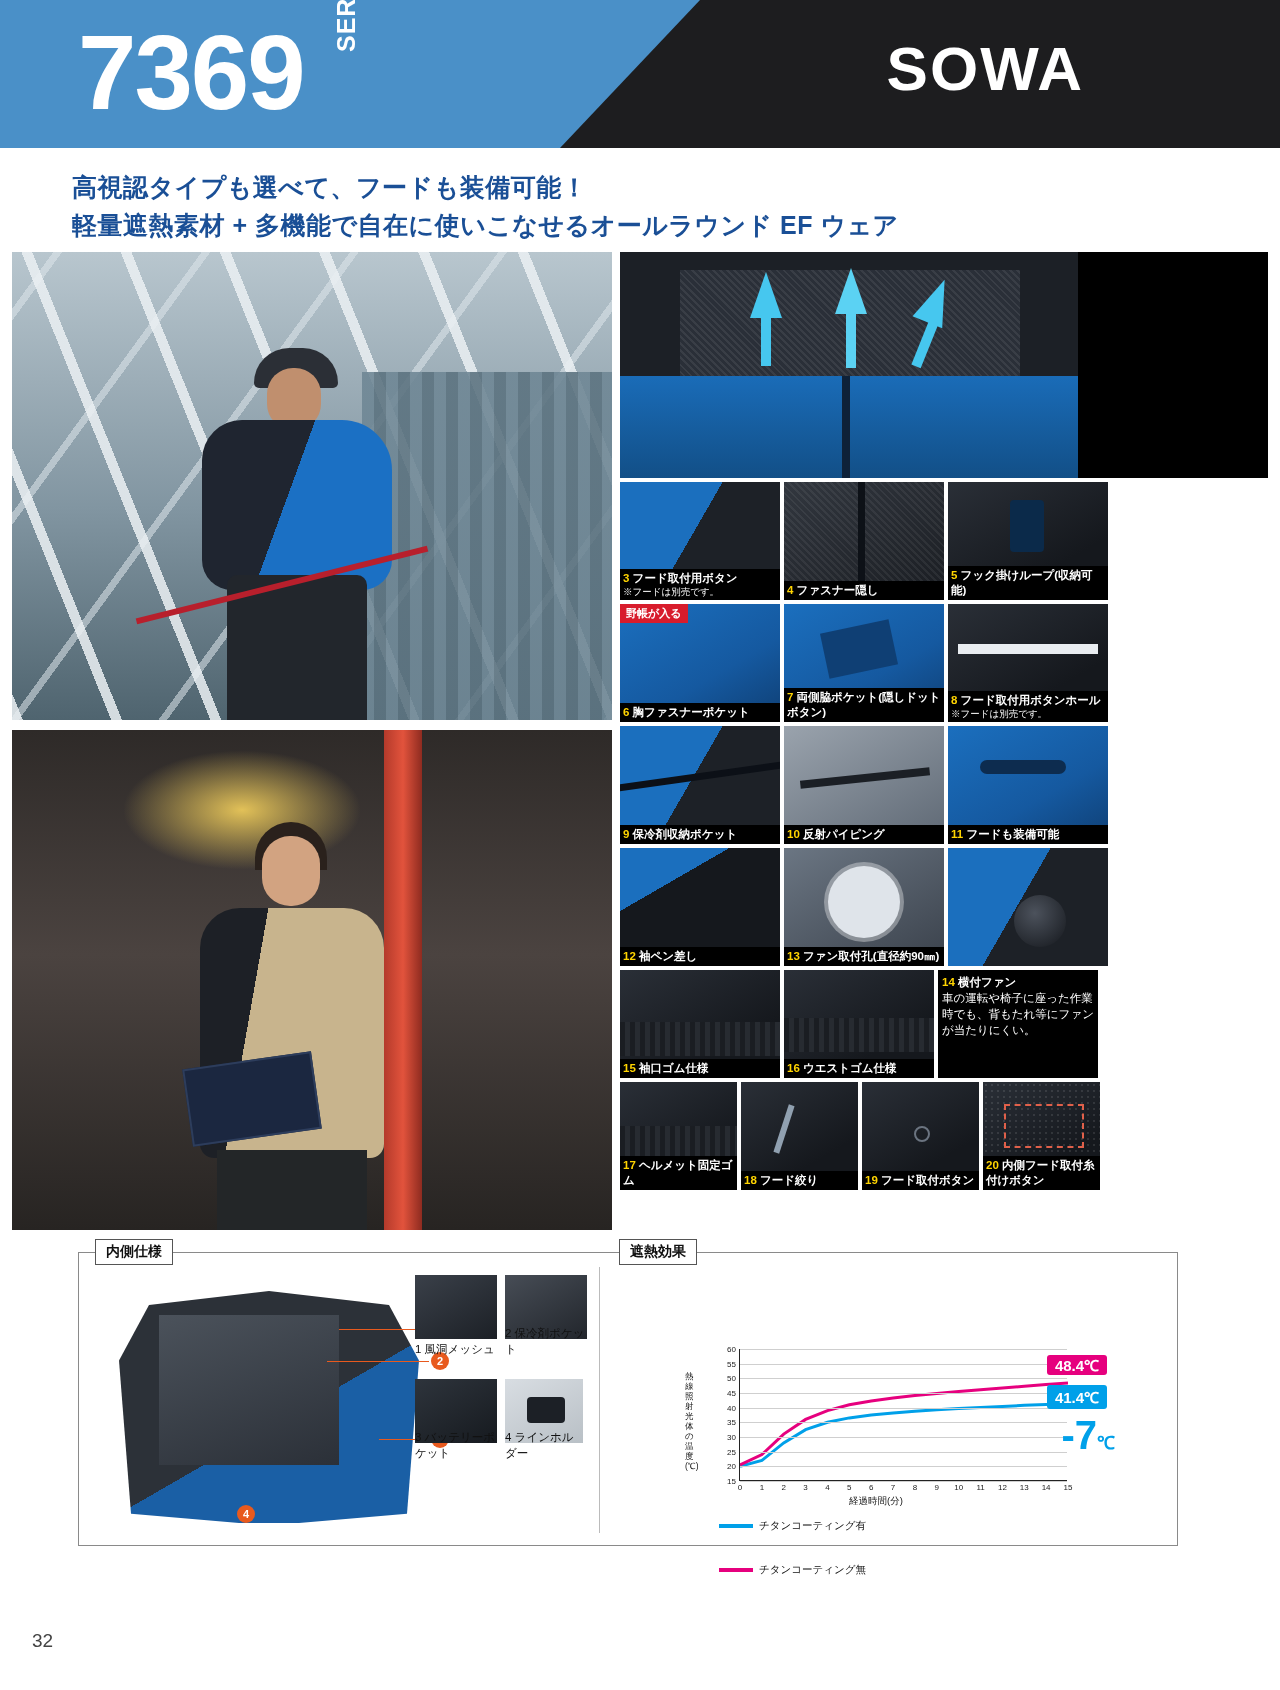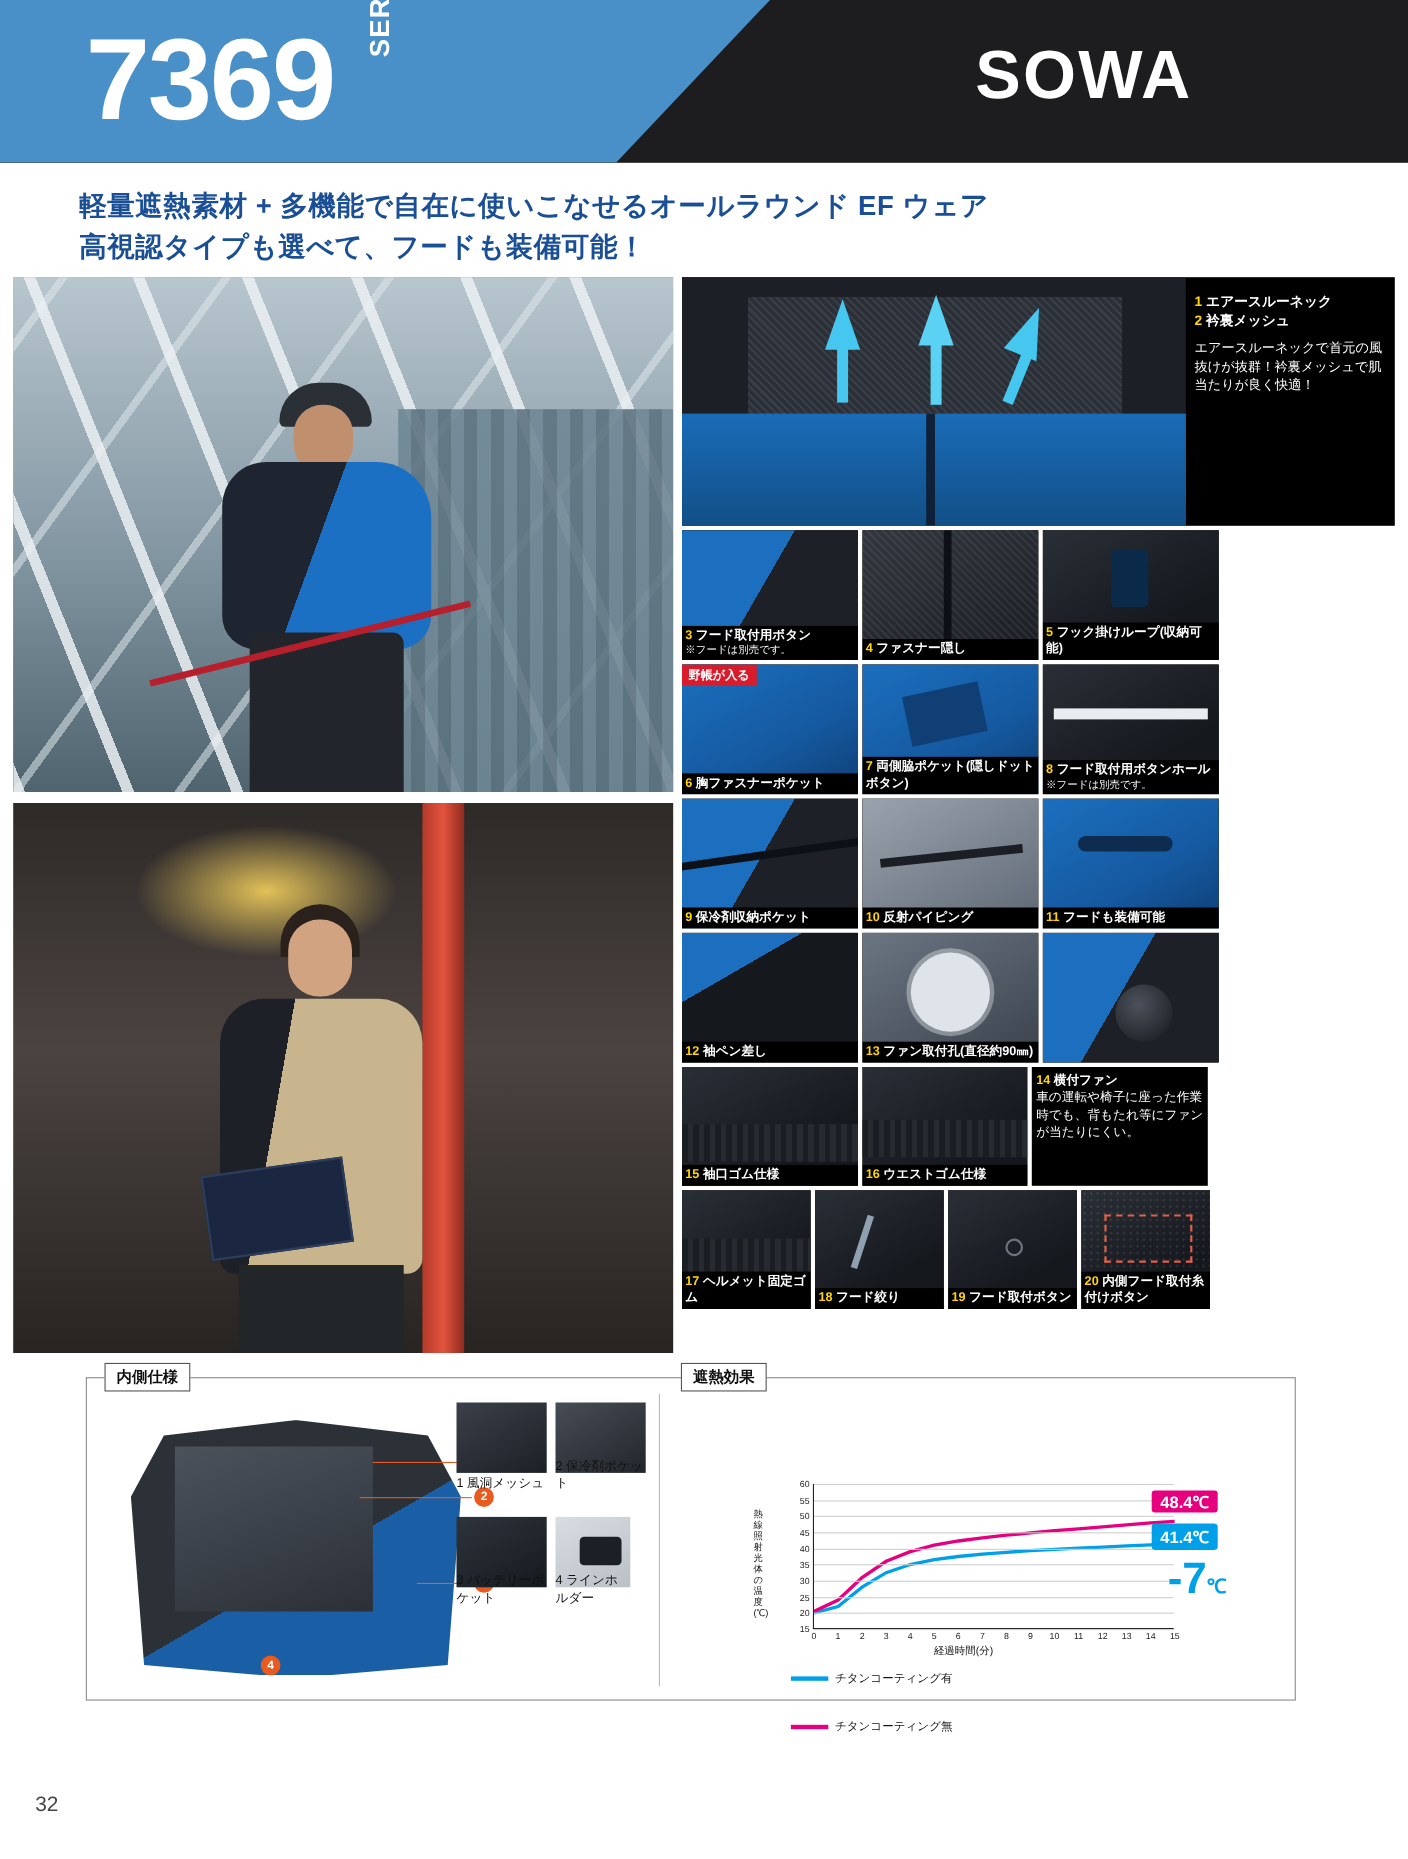--- a/index.html
+++ b/index.html
@@ -259,22 +259,22 @@
 <body>
 
 <div class="header">
   <div class="blue"></div>
   <div class="series-num">7369</div>
   <div class="series-word">SERIES</div>
   <div class="brand">SOWA</div>
 </div>
 
 <div class="subtitle">
+  <div>高視認タイプも選べて、フードも装備可能！</div>
   <div>軽量遮熱素材 + 多機能で自在に使いこなせるオールラウンド EF ウェア</div>
-  <div>高視認タイプも選べて、フードも装備可能！</div>
 </div>
 
 <div class="photo-main">
   <div class="scaffold"></div>
   <div class="wallpanel"></div>
   <div class="worker">
     <div class="helmet"></div>
     <div class="head"></div>
     <div class="jacket"></div>
     <div class="pants"></div>
@@ -301,31 +301,20 @@
       <div class="mesh"></div>
       <div class="arrow a1"></div>
         <div class="a1s"></div>
       <div class="arrow a2"></div>
         <div class="a2s"></div>
       <div class="arrow a3"></div>
         <div class="a3s"></div>
       <div class="collar"></div>
       <div class="zip"></div>
     </div>
-    <div class="txt">
-      <div class="ttl">
-        <span class="num">1</span>
-        <span>エアースルーネック</span>
-      </div>
-      <div class="ttl">
-        <span class="num">2</span>
-        <span>衿裏メッシュ</span>
-      </div>
-      <div class="body">エアースルーネックで首元の風抜けが抜群！衿裏メッシュで肌当たりが良く快適！</div>
-    </div>
   </div>
 
   <div class="frow">
     <div class="fcell" style="width:160px;height:118px">
       <div class="ph p-mix"></div>
       <div class="cap">
         <span class="num">3</span>
         <span>フード取付用ボタン</span>
         <span class="sub">※フードは別売です。</span>
       </div>
@@ -536,21 +525,21 @@
       <span>2</span>
       <span>保冷剤ポケット</span>
     </div>
   </div>
   <div class="thumb" style="left:336px;top:126px;width:82px;height:64px;background:linear-gradient(150deg,#2e343c,#161a1f)">
     <div class="lbl">
       <span>3</span>
       <span>バッテリーポケット</span>
     </div>
   </div>
-  <div class="thumb" style="left:426px;top:126px;width:68px;height:64px;background:linear-gradient(150deg,#d8dde2,#b9c0c6)">
+  <div class="thumb" style="left:426px;top:126px;width:78px;height:64px;background:linear-gradient(150deg,#d8dde2,#b9c0c6)">
     <div style="position:absolute;left:22px;top:18px;width:38px;height:26px;background:#1c2026;border-radius:4px"></div>
     <div class="lbl">
       <span>4</span>
       <span>ラインホルダー</span>
     </div>
   </div>
 
 
   <div class="chart-area">
     <div class="yaxis-title">熱線照射光体の温度(℃)</div>

